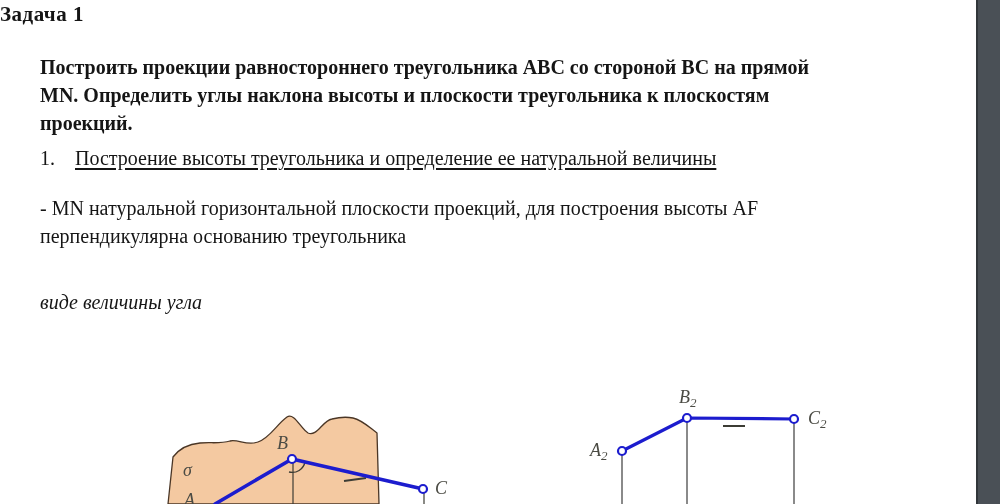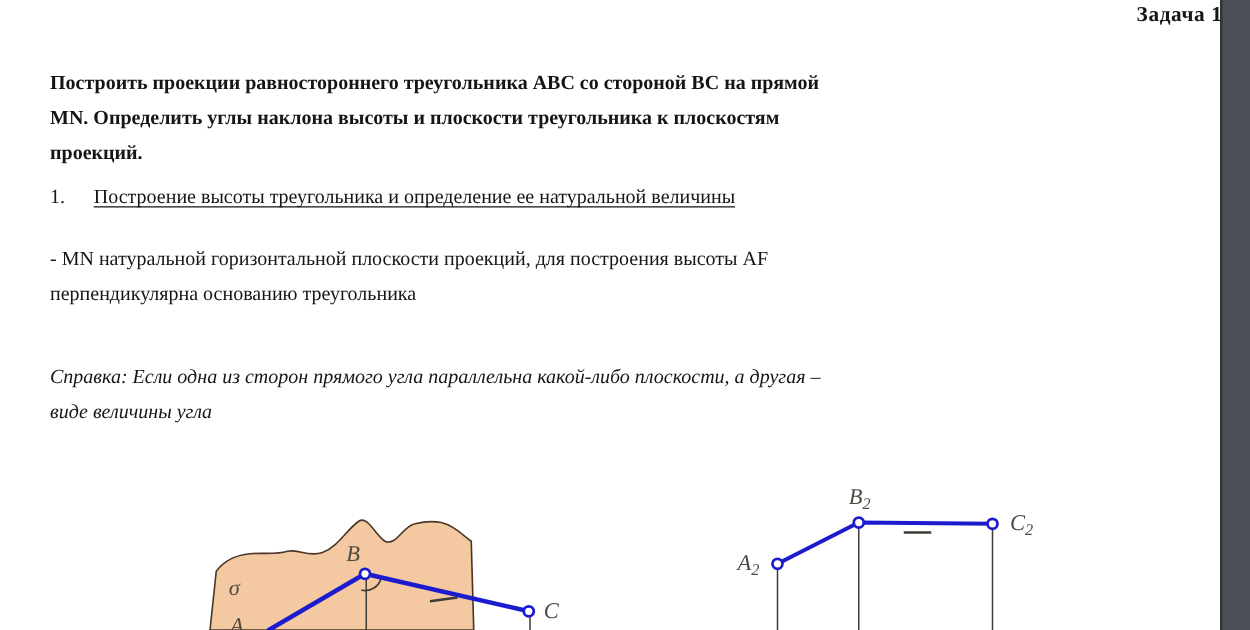--- a/index.html
+++ b/index.html
@@ -2,24 +2,24 @@
 <html><head>
 <meta charset="utf-8">
 <style>
   html,body{margin:0;padding:0;}
   body{
     width:1000px;height:504px;position:relative;overflow:hidden;
     background:#ffffff;color:#151515;
     font-family:"Liberation Serif", serif;
   }
   .title{
-    position:absolute;top:2px;left:0;width:978px;text-align:right;
-    font-size:17px;font-weight:bold;letter-spacing:.5px;
+    position:absolute;top:2px;left:0;width:978px;text-align:left;
+    font-size:21px;font-weight:bold;letter-spacing:.5px;
   }
-  .para{position:absolute;left:40px;width:900px;font-size:16px;line-height:28px;}
+  .para{position:absolute;left:40px;width:900px;font-size:20px;line-height:28px;}
   .para .line{white-space:nowrap;}
   .task{top:53px;font-weight:bold;}
   .step{top:144px;}
   .step-num{display:inline-block;min-width:35px;}
   .step-head{text-decoration:underline;text-underline-offset:3px;}
   .note{top:194px;}
   .ref{top:288px;font-style:italic;}
   .drawings{position:absolute;top:380px;left:0;}
   .dia-label{font-family:"Liberation Serif",serif;font-style:italic;font-size:18px;fill:#4b4b44;}
   .dia-sub{font-size:13px;}
@@ -42,21 +42,20 @@
 <div class="para step">
   <span class="step-num">1.</span><span class="step-head">Построение высоты треугольника и определение ее натуральной величины</span>
 </div>
 
 <div class="para note">
   <div class="line">- MN натуральной горизонтальной плоскости проекций, для построения высоты AF</div>
   <div class="line">перпендикулярна основанию треугольника</div>
 </div>
 
 <div class="para ref">
-  <div class="line">Справка: Если одна из сторон прямого угла параллельна какой-либо плоскости, а другая –</div>
   <div class="line">виде величины угла</div>
 </div>
 
 <svg class="drawings" width="1000" height="124" viewBox="0 0 1000 124">
 
   <g>
     <path d="M 168,124 L 173,77
              C 179,69 189,64 200,63
              C 211,62 220,64 230,61
              C 238,59 247,66 258,62

